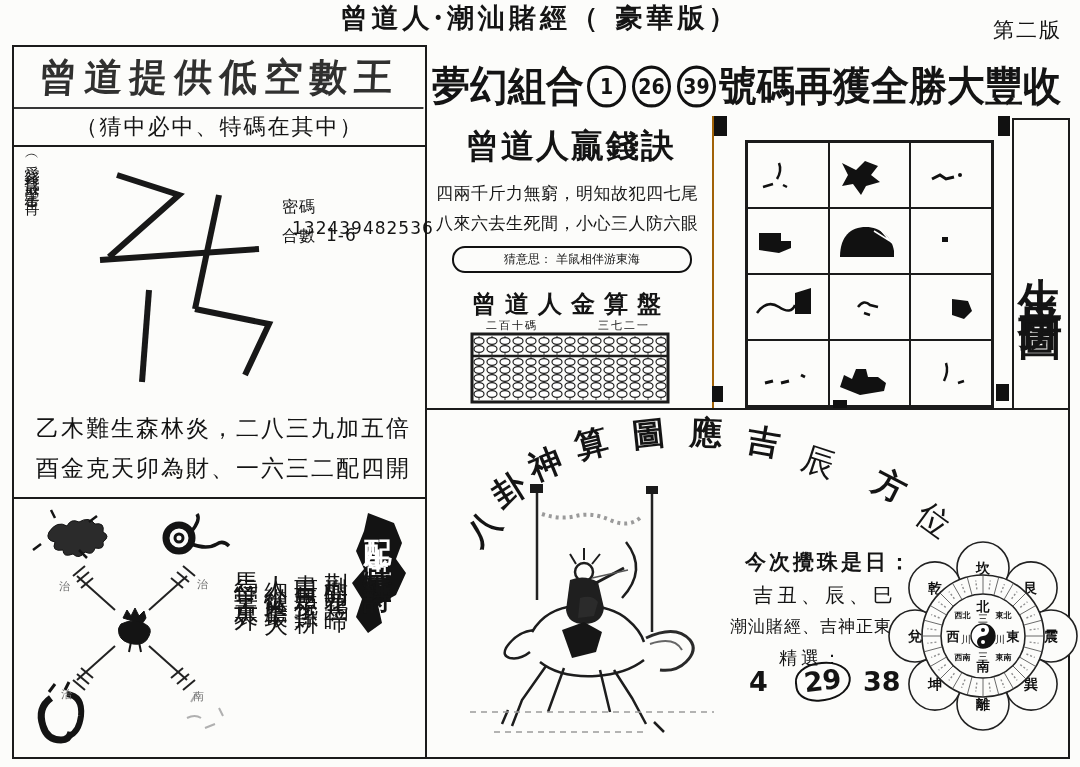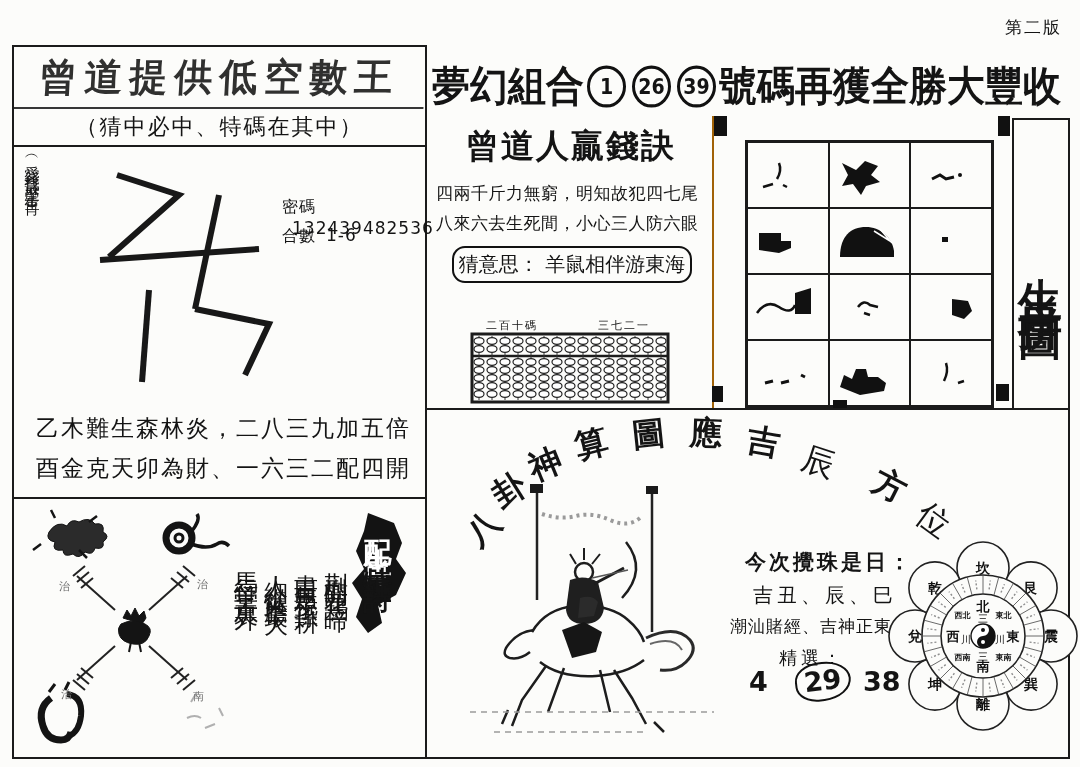--- a/index.html
+++ b/index.html
@@ -2,21 +2,21 @@
 <html><head>
 <meta charset="utf-8">
 <style>
   html,body{margin:0;padding:0;background:#e8e8e4;}
   #page{position:relative;width:1080px;height:767px;background:#fcfcfa;overflow:hidden;
         font-family:"DejaVu Serif",serif;color:#141414;}
   .abs{position:absolute;}
   .box{position:absolute;border:2px solid #1b1b1b;background:#fcfcfa;}
   
   #hdr-title{left:0;right:0;top:8;text-align:center;font-size:27px;letter-spacing:4px;font-weight:bold;}
-  #edition{right:18px;top:16px;font-size:17px;letter-spacing:2px;font-family:Liberation Serif, serif;}
+  #edition{right:18px;top:16px;font-size:21px;letter-spacing:2px;font-family:Liberation Serif, serif;}
   
   #left-box{left:12px;top:45px;width:411px;height:710px;}
   #lt-title{left:0;right:0;top:0;height:60px;border-bottom:2px solid #1b1b1b;
             font-size:38px;font-weight:bold;letter-spacing:7px;text-align:center;line-height:60px;
             transform:skewX(-3deg);opacity:.88;}
   #lt-sub{left:0;right:0;top:62px;height:36px;border-bottom:2px solid #1b1b1b;
           font-size:22px;text-align:center;line-height:36px;letter-spacing:2px;}
   #side-note{left:8px;top:102px;height:320px;writing-mode:vertical-rl;font-size:15px;letter-spacing:5px;}
   .code-row{font-size:16px;letter-spacing:1px;}
   .code-val{font-family:"DejaVu Sans",sans-serif;font-size:17px;margin-left:10px;}
@@ -32,21 +32,21 @@
             transform:scaleY(1.08);transform-origin:left center;white-space:nowrap;}
   .circle-num{display:inline-flex;width:33px;height:33px;border:3px solid #111;border-radius:50%;
               align-items:center;justify-content:center;font-size:19px;font-weight:bold;margin:0 3px;flex:0 0 auto;}
   
   #win-box{left:430px;top:116px;width:282px;height:294px;border-right:2px solid #a16207;position:absolute;}
   #win-title{left:0;right:0;top:8px;text-align:center;font-family:"DejaVu Sans",sans-serif;
              font-weight:900;font-size:33px;letter-spacing:2px;}
   #win-v1{left:6px;top:66px;font-size:17px;letter-spacing:.5px;}
   #win-v2{left:6px;top:96px;font-size:17px;letter-spacing:.5px;}
   #hint-box{left:22px;top:130px;width:228px;border:2px solid #111;border-radius:13px;
-            text-align:center;font-size:20px;padding:3px 4px;}
+            text-align:center;font-size:12px;padding:3px 4px;}
   #abacus-title{left:0;right:0;top:172px;text-align:center;font-size:24px;font-weight:bold;letter-spacing:9px;}
   .ab-label{font-size:11px;letter-spacing:2px;}
   
   #grid{left:745px;top:140px;width:245px;height:264px;border:2px solid #1b1b1b;
         display:grid;grid-template-columns:repeat(3,1fr);grid-template-rows:repeat(4,1fr);}
   #grid .cell{border:1px solid #1b1b1b;display:flex;align-items:center;justify-content:center;}
   
   #strip{left:1012px;top:118px;width:54px;height:302px;border:2px solid #1b1b1b;
          display:flex;align-items:center;justify-content:center;}
   #strip-title{writing-mode:vertical-rl;font-size:44px;font-weight:bold;letter-spacing:14px;}
@@ -60,20 +60,21 @@
   #picks-label{left:352px;top:236px;font-size:18px;letter-spacing:4px;}
   .pick{position:absolute;font-family:"DejaVu Sans",sans-serif;font-size:27px;font-weight:bold;}
   #pick-circled{border:2.5px solid #111;border-radius:48% 52% 55% 45%;padding:1px 7px 3px;
                 transform:rotate(-7deg);}
 </style>
 </head>
 <body>
 
 <div id="page">
 
+  <div class="abs" id="hdr-title">曾道人·潮汕賭經（ 豪華版）</div>
   <div class="abs" id="edition">第二版</div>
 
   <div class="box" id="left-box">
     <div class="abs" id="lt-title">曾道提供低空數王</div>
     <div class="abs" id="lt-sub">（猜中必中、特碼在其中）</div>
     <div class="abs" id="side-note">（愛錢找最歷害生肖）</div>
 
     <div class="abs code-row" style="left:268px;top:150px;">
       <span>密碼</span><span class="code-val">132439482536</span>
     </div>
@@ -160,20 +161,21 @@
     <span class="circle-num">26</span>
     <span class="circle-num">39</span>
     <span>號碼再獲全勝大豐收</span>
   </div>
 
   <div id="win-box">
     <div class="abs" id="win-title">曾道人贏錢訣</div>
     <div class="abs" id="win-v2">八來六去生死間，小心三人防六眼</div>
     <div class="abs" id="win-v1">四兩千斤力無窮，明知故犯四七尾</div>
     <div class="abs" id="hint-box">猜意思： 羊鼠相伴游東海</div>
+    <div class="abs" id="abacus-title">曾道人金算盤</div>
     <div class="abs ab-label" style="left:56px;top:202px;">二百十碼</div>
     <div class="abs ab-label" style="left:168px;top:202px;">三七二一</div>
     <svg class="abs" id="abacus" style="left:40px;top:216px;" width="200" height="72" viewBox="0 0 200 72">
         <rect x="2" y="2" width="196" height="68" fill="none" stroke="#1b1b1b" stroke-width="3"></rect>
         <line x1="2" y1="24" x2="198" y2="24" stroke="#1b1b1b" stroke-width="2.5"></line>
         <line x1="9" y1="4" x2="9" y2="68" stroke="#333" stroke-width="1"></line>
         <ellipse cx="9" cy="9" rx="5" ry="3.4" fill="#fff" stroke="#222" stroke-width="1.2"></ellipse>
         <ellipse cx="9" cy="17" rx="5" ry="3.4" fill="#fff" stroke="#222" stroke-width="1.2"></ellipse>
         <ellipse cx="9" cy="30" rx="5" ry="3.4" fill="#fff" stroke="#222" stroke-width="1.2"></ellipse>
         <ellipse cx="9" cy="38" rx="5" ry="3.4" fill="#fff" stroke="#222" stroke-width="1.2"></ellipse>

